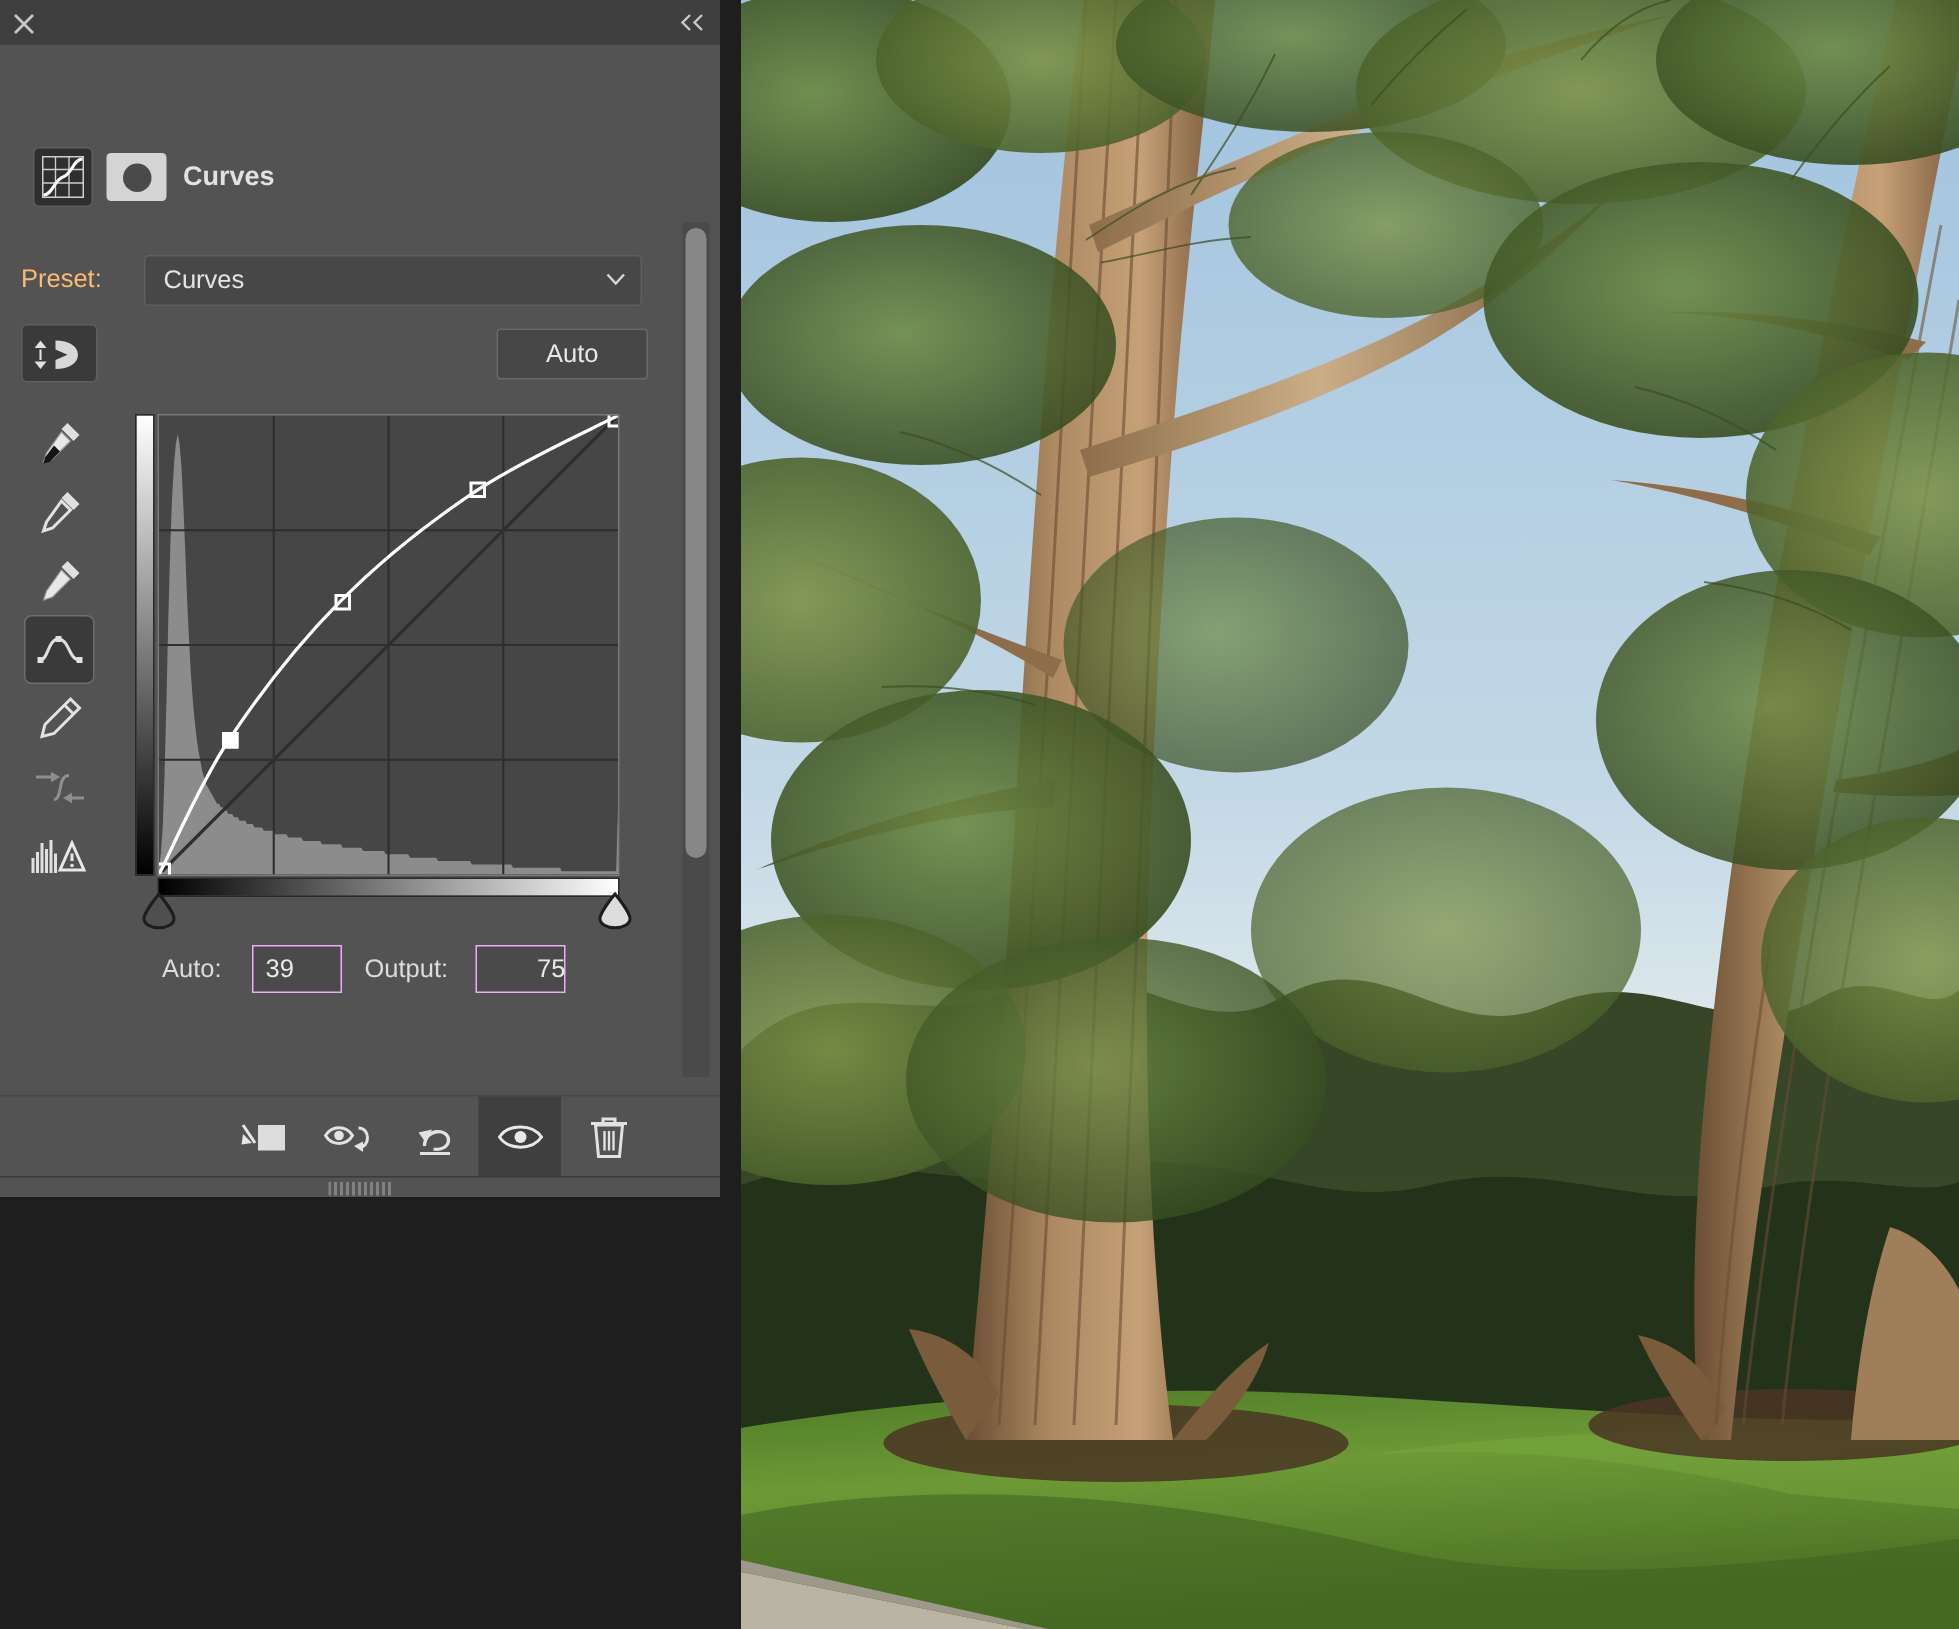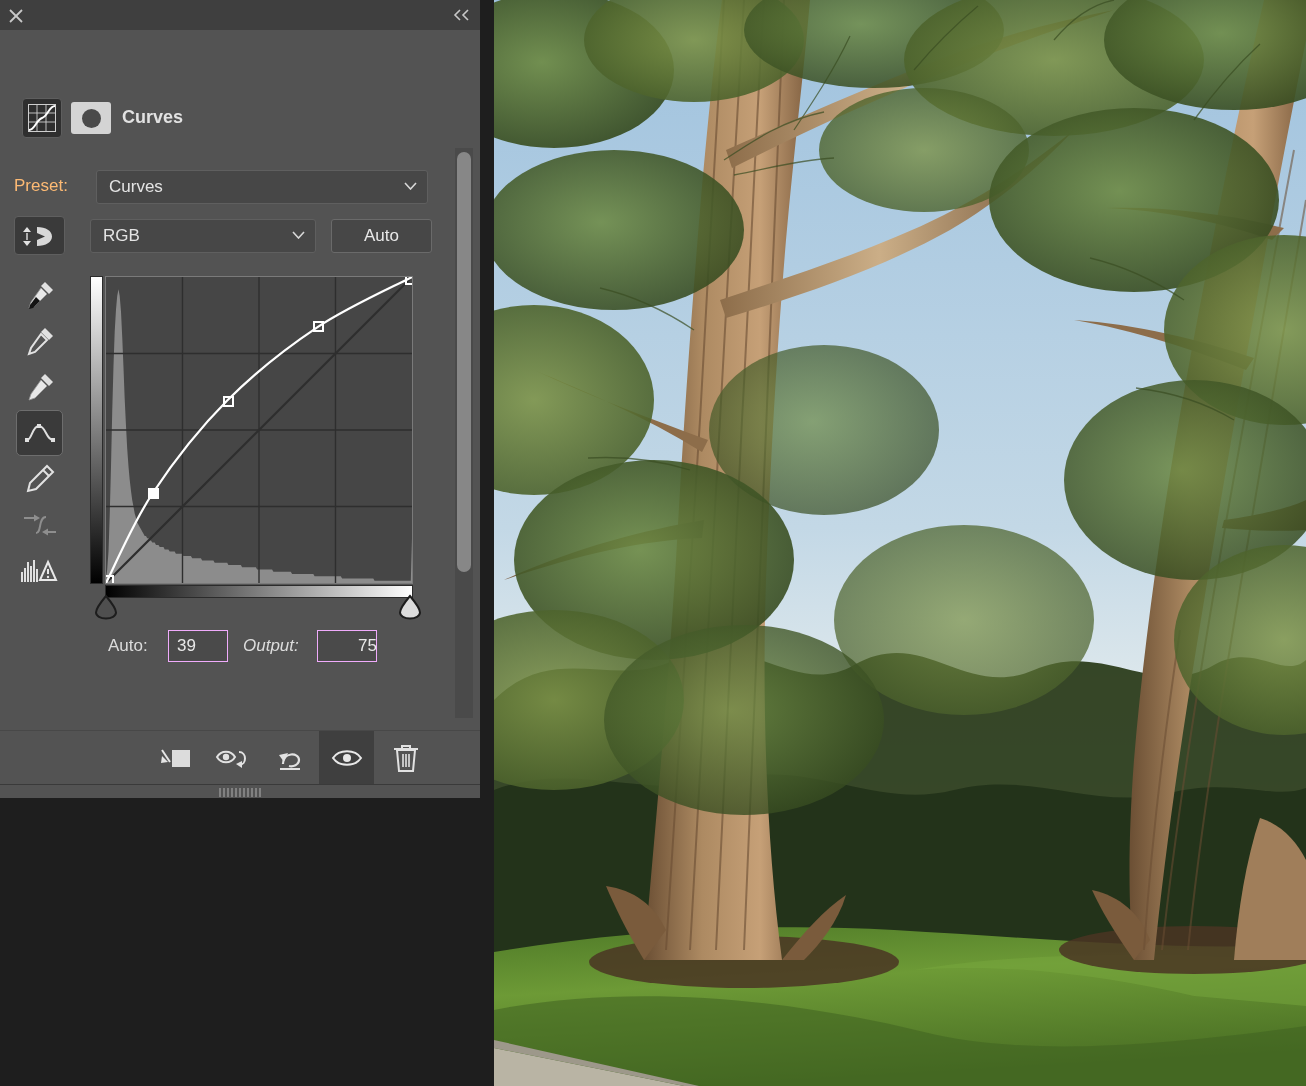--- a/index.html
+++ b/index.html
@@ -315,28 +315,20 @@
         </span>
       </div>
 
       <div class="chan-btn">
         <svg width="33" height="25" viewBox="0 0 33 25">
           <path d="M14,3 C23,3 29,7 29,12.5 C29,18 23,22 14,22 L14,16 L22,12.5 L14,9 Z" fill="#d8d8d8"></path>
           <polygon points="4,3 8,8 0,8" fill="#e2e2e2"></polygon>
           <polygon points="4,22 8,17 0,17" fill="#e2e2e2"></polygon>
           <line x1="4" y1="9" x2="4" y2="16" stroke="#e2e2e2" stroke-width="1.4"></line>
         </svg>
-      </div>
-      <div class="chan-select">
-        <span class="val">RGB</span>
-        <span class="chev">
-          <svg width="13" height="8" viewBox="0 0 13 8">
-            <polyline points="1,1 6.5,7 12,1" fill="none" stroke="#d8d8d8" stroke-width="1.6"></polyline>
-          </svg>
-        </span>
       </div>
       <div class="auto-btn">
         <span>Auto</span>
       </div>
 
       <div class="tools">
         <div class="tool">
           <svg width="34" height="34" viewBox="0 0 34 34">
             <path d="M22,4 l8,8 -4,4 -8,-8 Z" fill="#e0e0e0"></path>
             <path d="M18,10 l6,6 -12,12 -6,2 2,-6 Z" fill="#e8e8e8" stroke="#9a9a9a" stroke-width="0.8"></path>
@@ -435,21 +427,21 @@
         <svg width="26" height="26" viewBox="0 0 26 26">
           <path d="M13,2 C13,2 23,14 23,18.5 C23,22 18.5,24.5 13,24.5 C7.5,24.5 3,22 3,18.5 C3,14 13,2 13,2 Z" fill="#dcdcdc" stroke="#1d1d1d" stroke-width="2"></path>
         </svg>
       </span>
 
       <div class="io-row">
         <span class="io-label" style="left:108px;">Auto:</span>
         <div class="io-field" style="left:168px;">
           <span>39</span>
         </div>
-        <span class="io-label" style="left:243px;font-style:italic;">Output:</span>
+        <span class="io-label" style="left:243px;">Output:</span>
         <div class="io-field" style="left:317px;padding-left:40px;">
           <span>75</span>
         </div>
       </div>
 
       <div class="footer">
         <div class="fbtn" style="left:148px;">
           <svg width="34" height="26" viewBox="0 0 34 26">
             <rect x="13" y="5" width="18" height="17" fill="#dcdcdc"></rect>
             <line x1="3" y1="5" x2="11" y2="17" stroke="#e6e6e6" stroke-width="2"></line>

